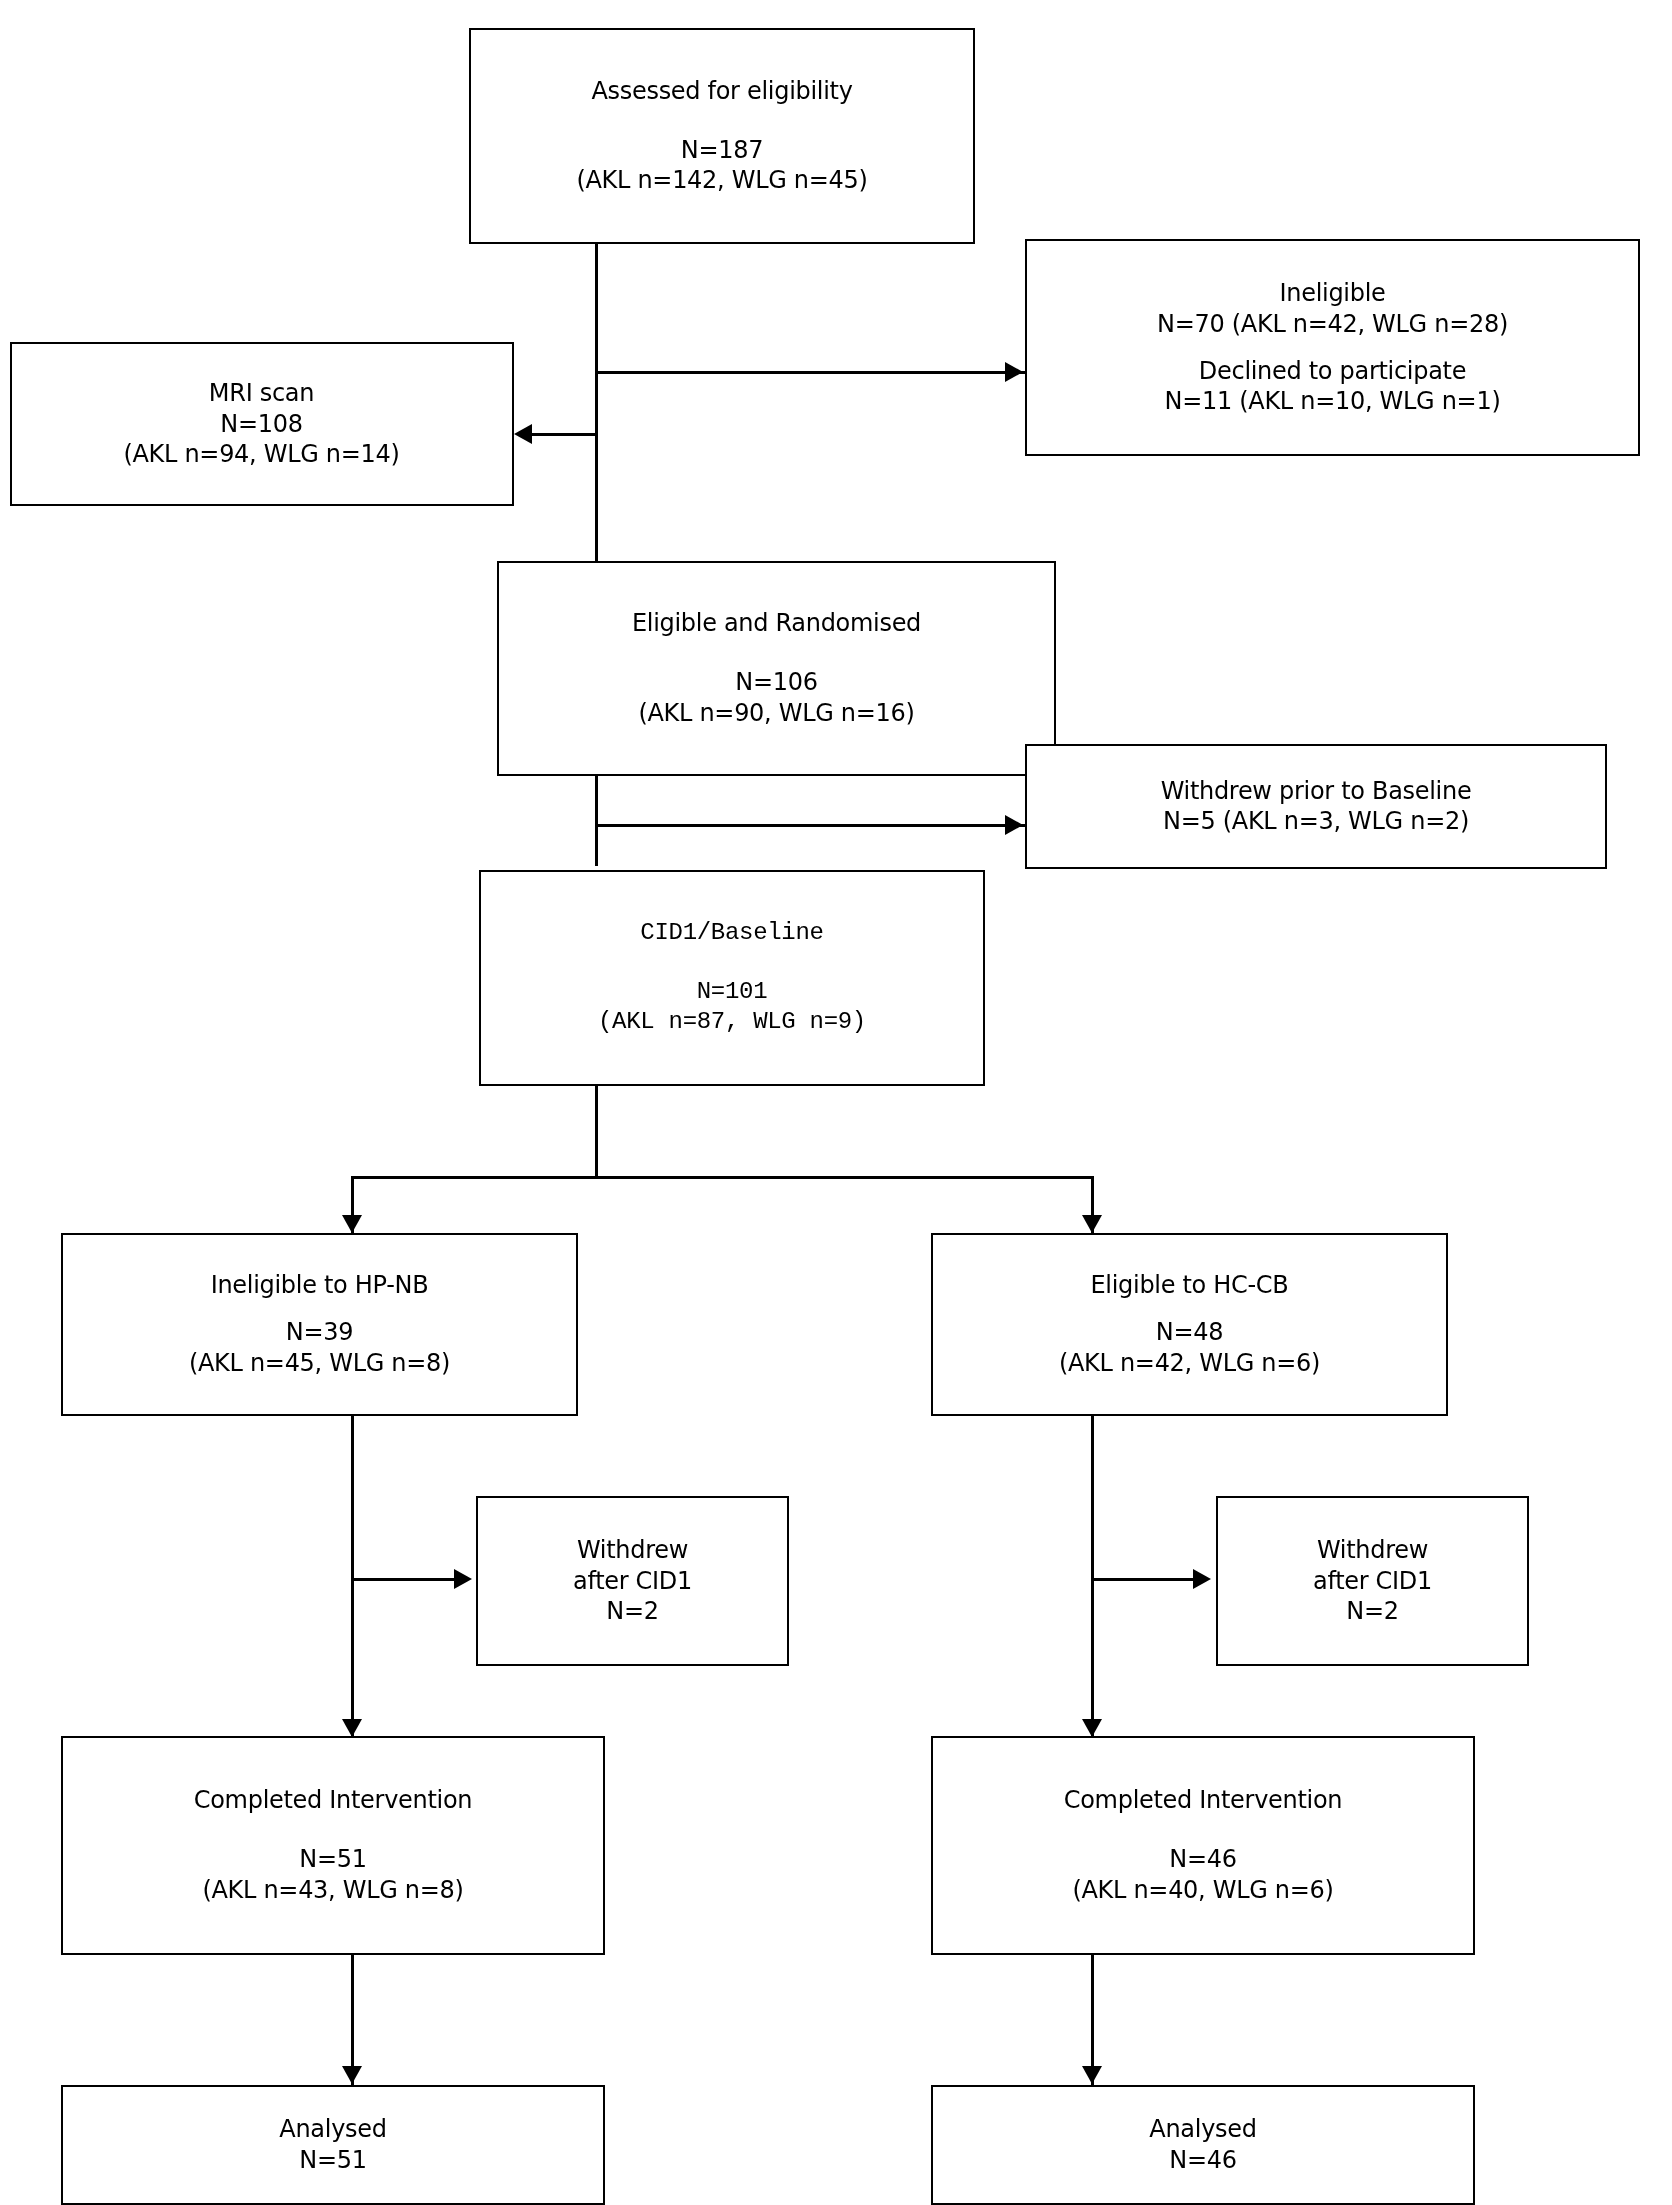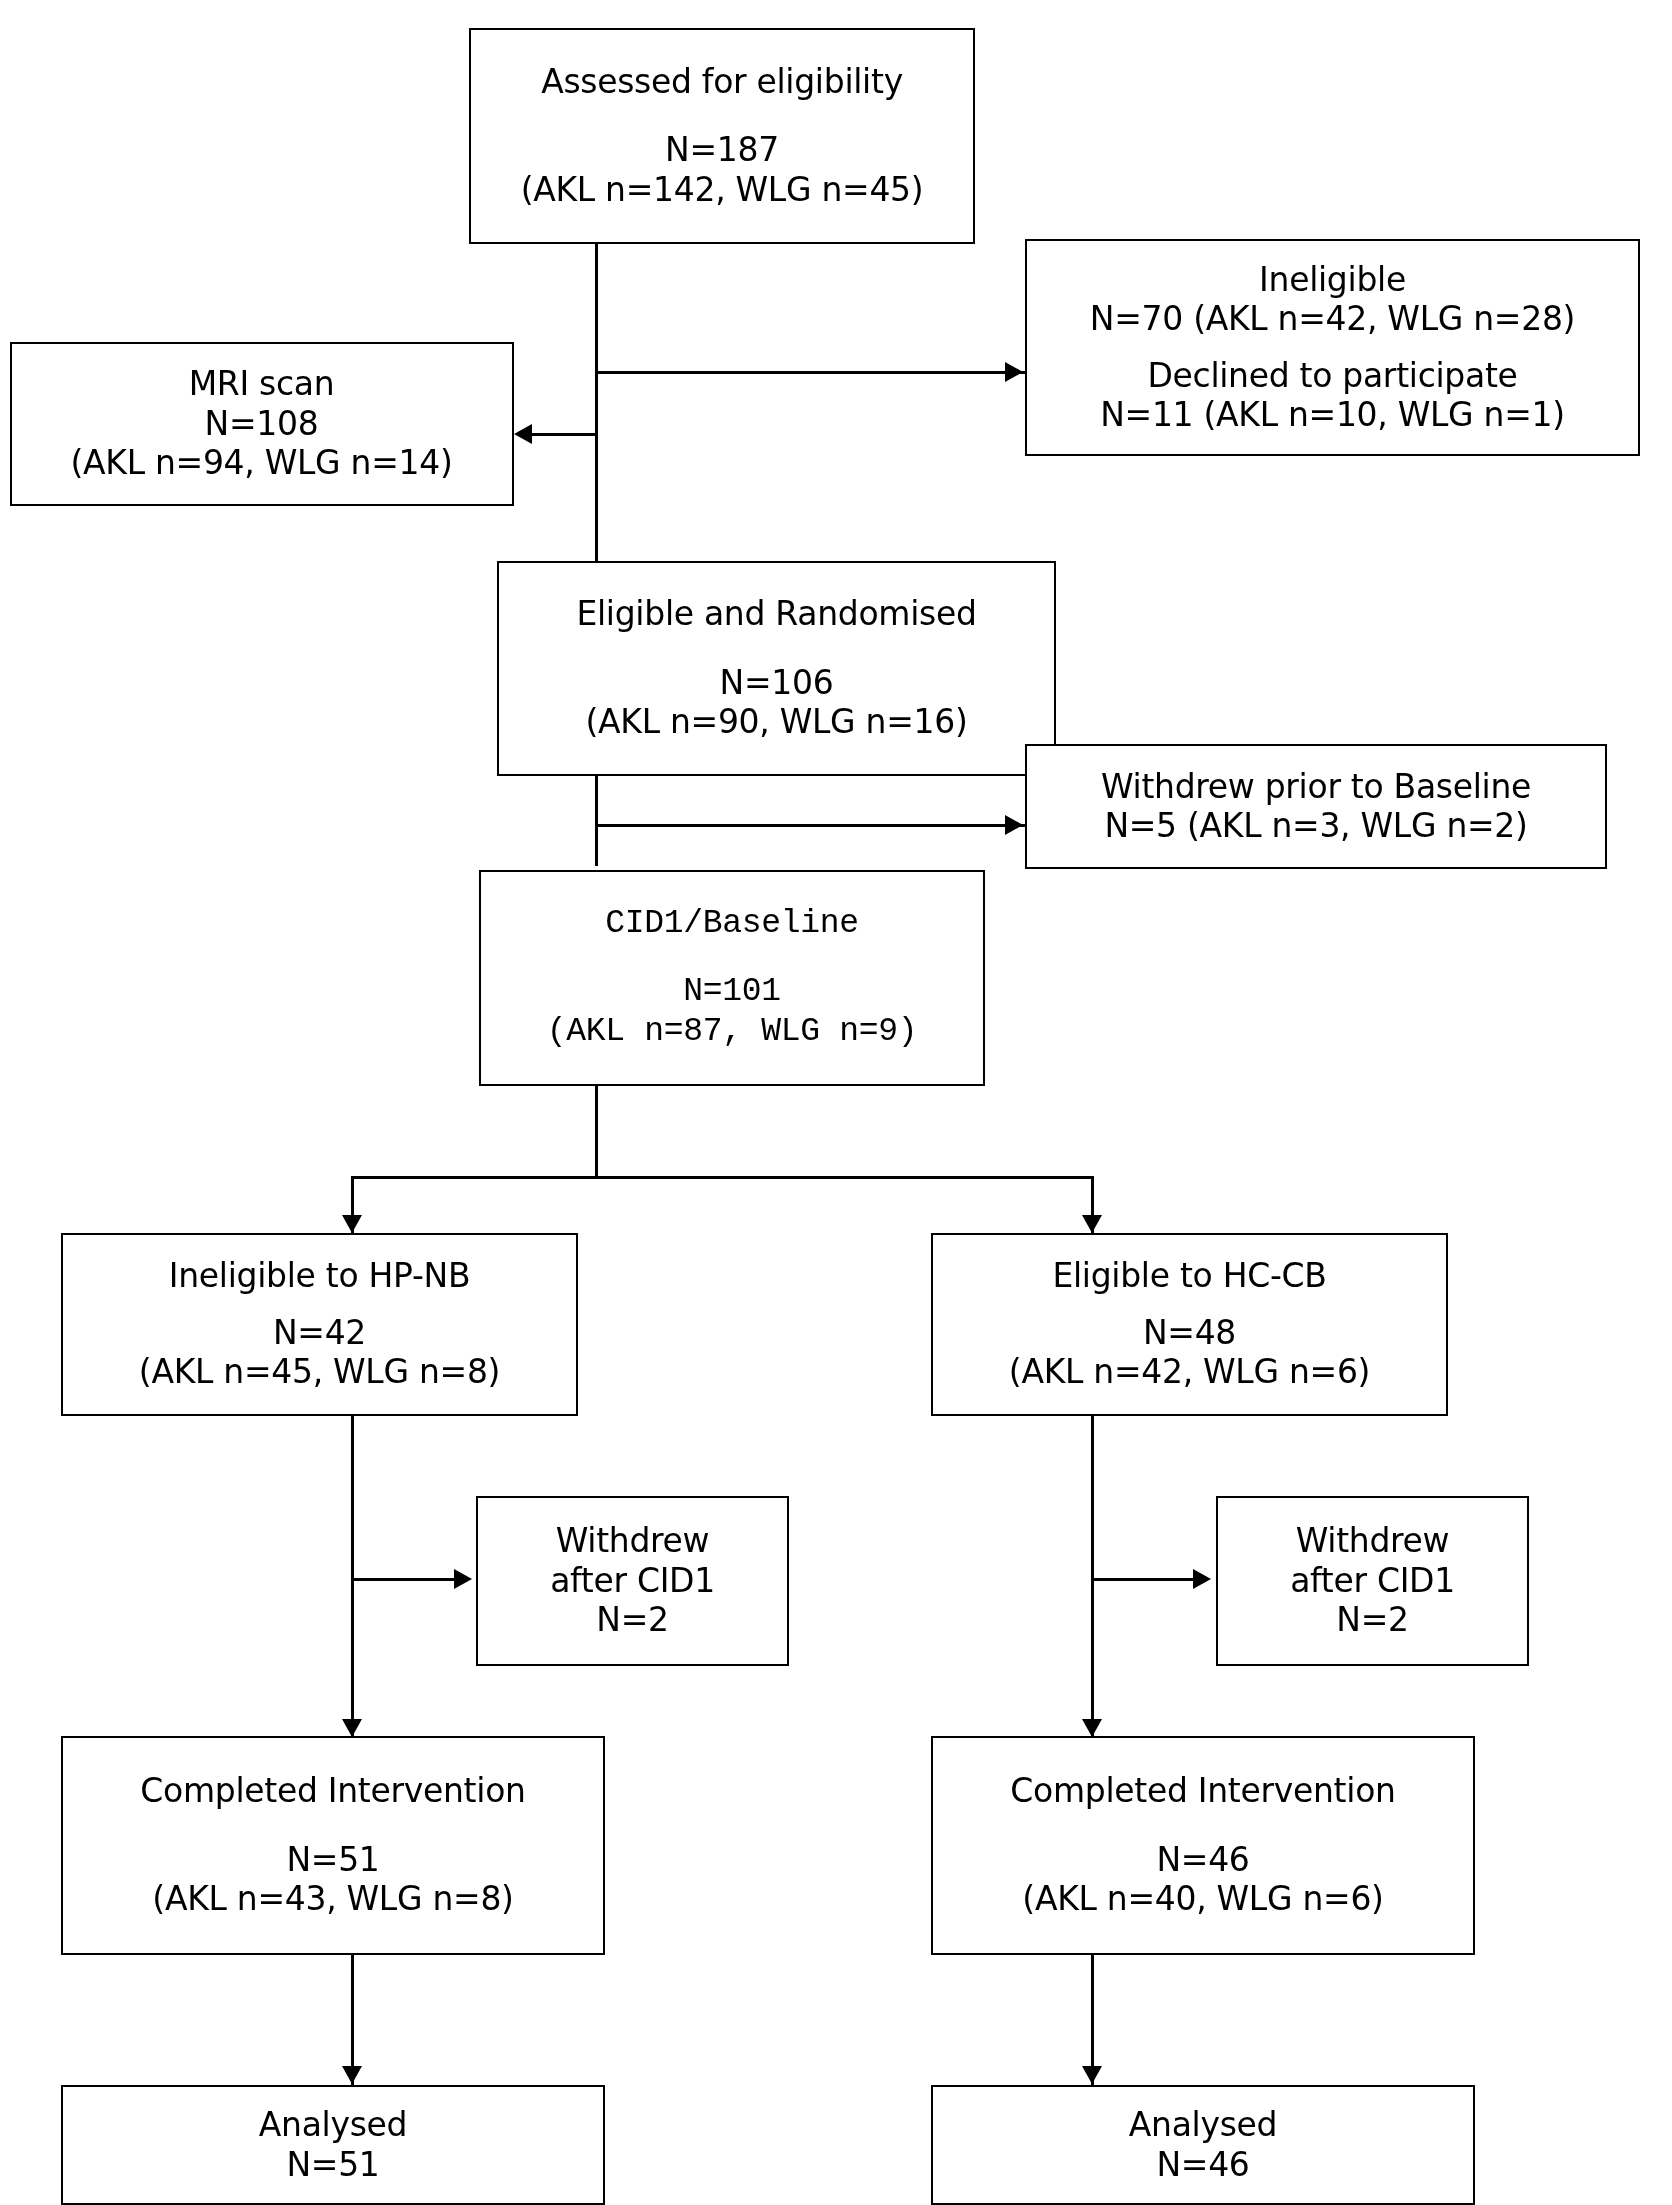--- a/index.html
+++ b/index.html
@@ -24,21 +24,21 @@
     display: flex;
     flex-direction: column;
     align-items: center;
     justify-content: center;
     text-align: center;
     z-index: 3;
   }
   .box .ln {
     display: block;
     white-space: nowrap;
-    font-size: 33px;
+    font-size: 24px;
     line-height: 1.04;
     letter-spacing: -0.3px;
   }
   .gap-lg { height: 34px; }
   .gap-md { height: 22px; }
   .gap-sm { height: 5.3px; }
 
   
   .vline {
     position: absolute;
@@ -176,21 +176,21 @@
     <span class="ln">CID1/Baseline</span>
     <span class="gap-lg"></span>
     <span class="ln">N=101</span>
     <span class="gap-sm"></span>
     <span class="ln">(AKL n=87, WLG n=9)</span>
   </div>
 
   <div class="box" style="left:61px; top:1233px; width:517px; height:183px;">
     <span class="ln">Ineligible to HP-NB</span>
     <span class="gap-md"></span>
-    <span class="ln">N=42</span>
+    <span class="ln">N=39</span>
     <span class="gap-sm"></span>
     <span class="ln">(AKL n=45, WLG n=8)</span>
   </div>
 
   <div class="box" style="left:931px; top:1233px; width:517px; height:183px;">
     <span class="ln">Eligible to HC-CB</span>
     <span class="gap-md"></span>
     <span class="ln">N=48</span>
     <span class="gap-sm"></span>
     <span class="ln">(AKL n=42, WLG n=6)</span>

